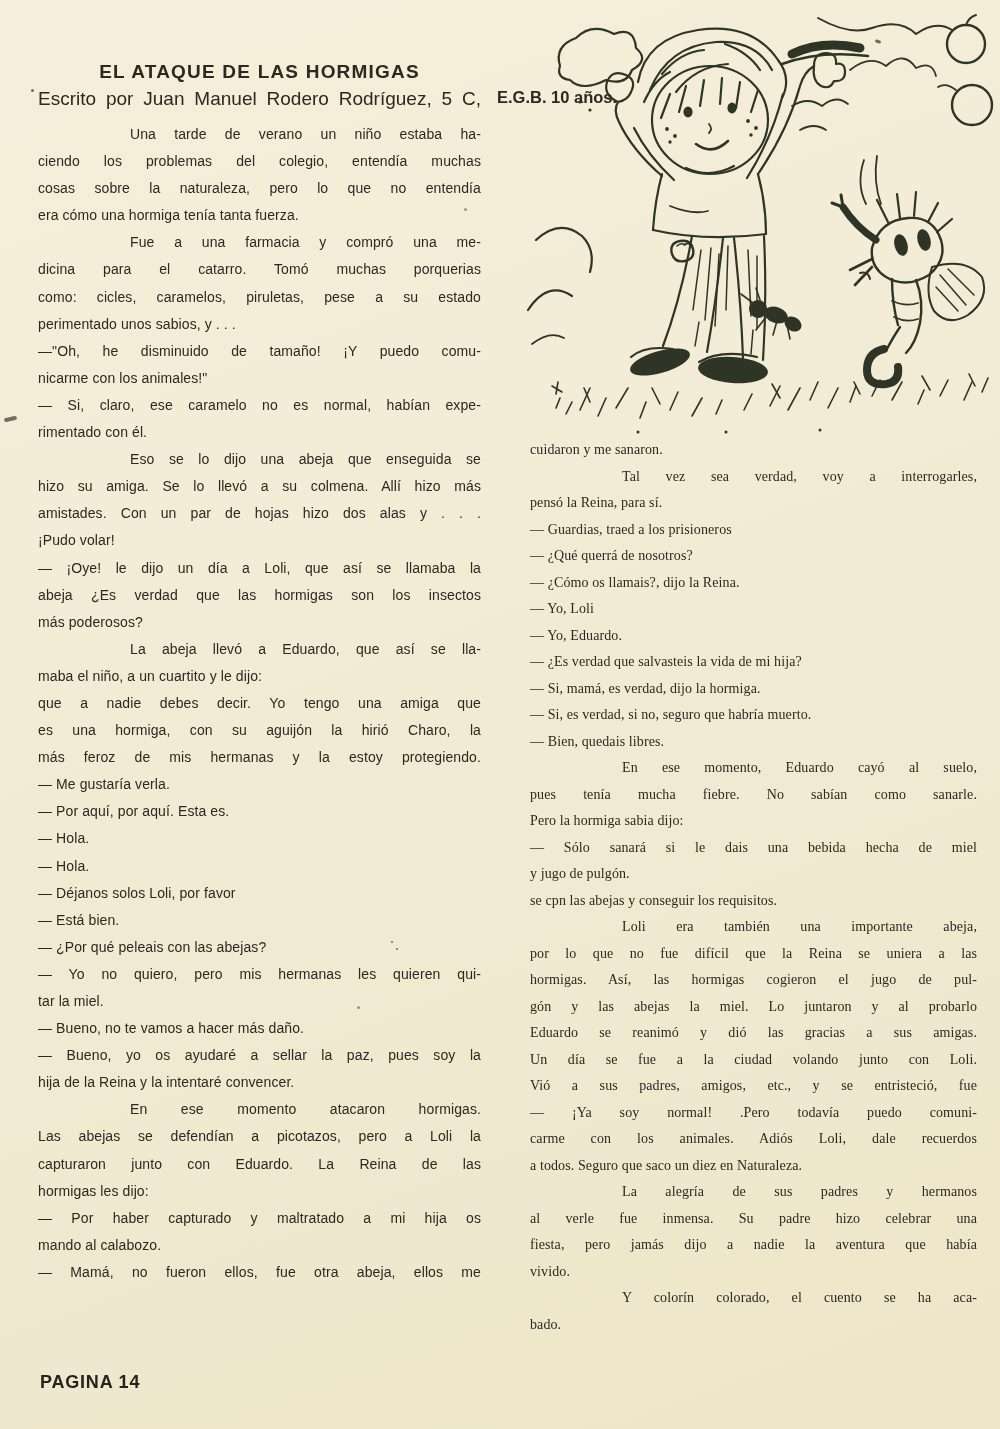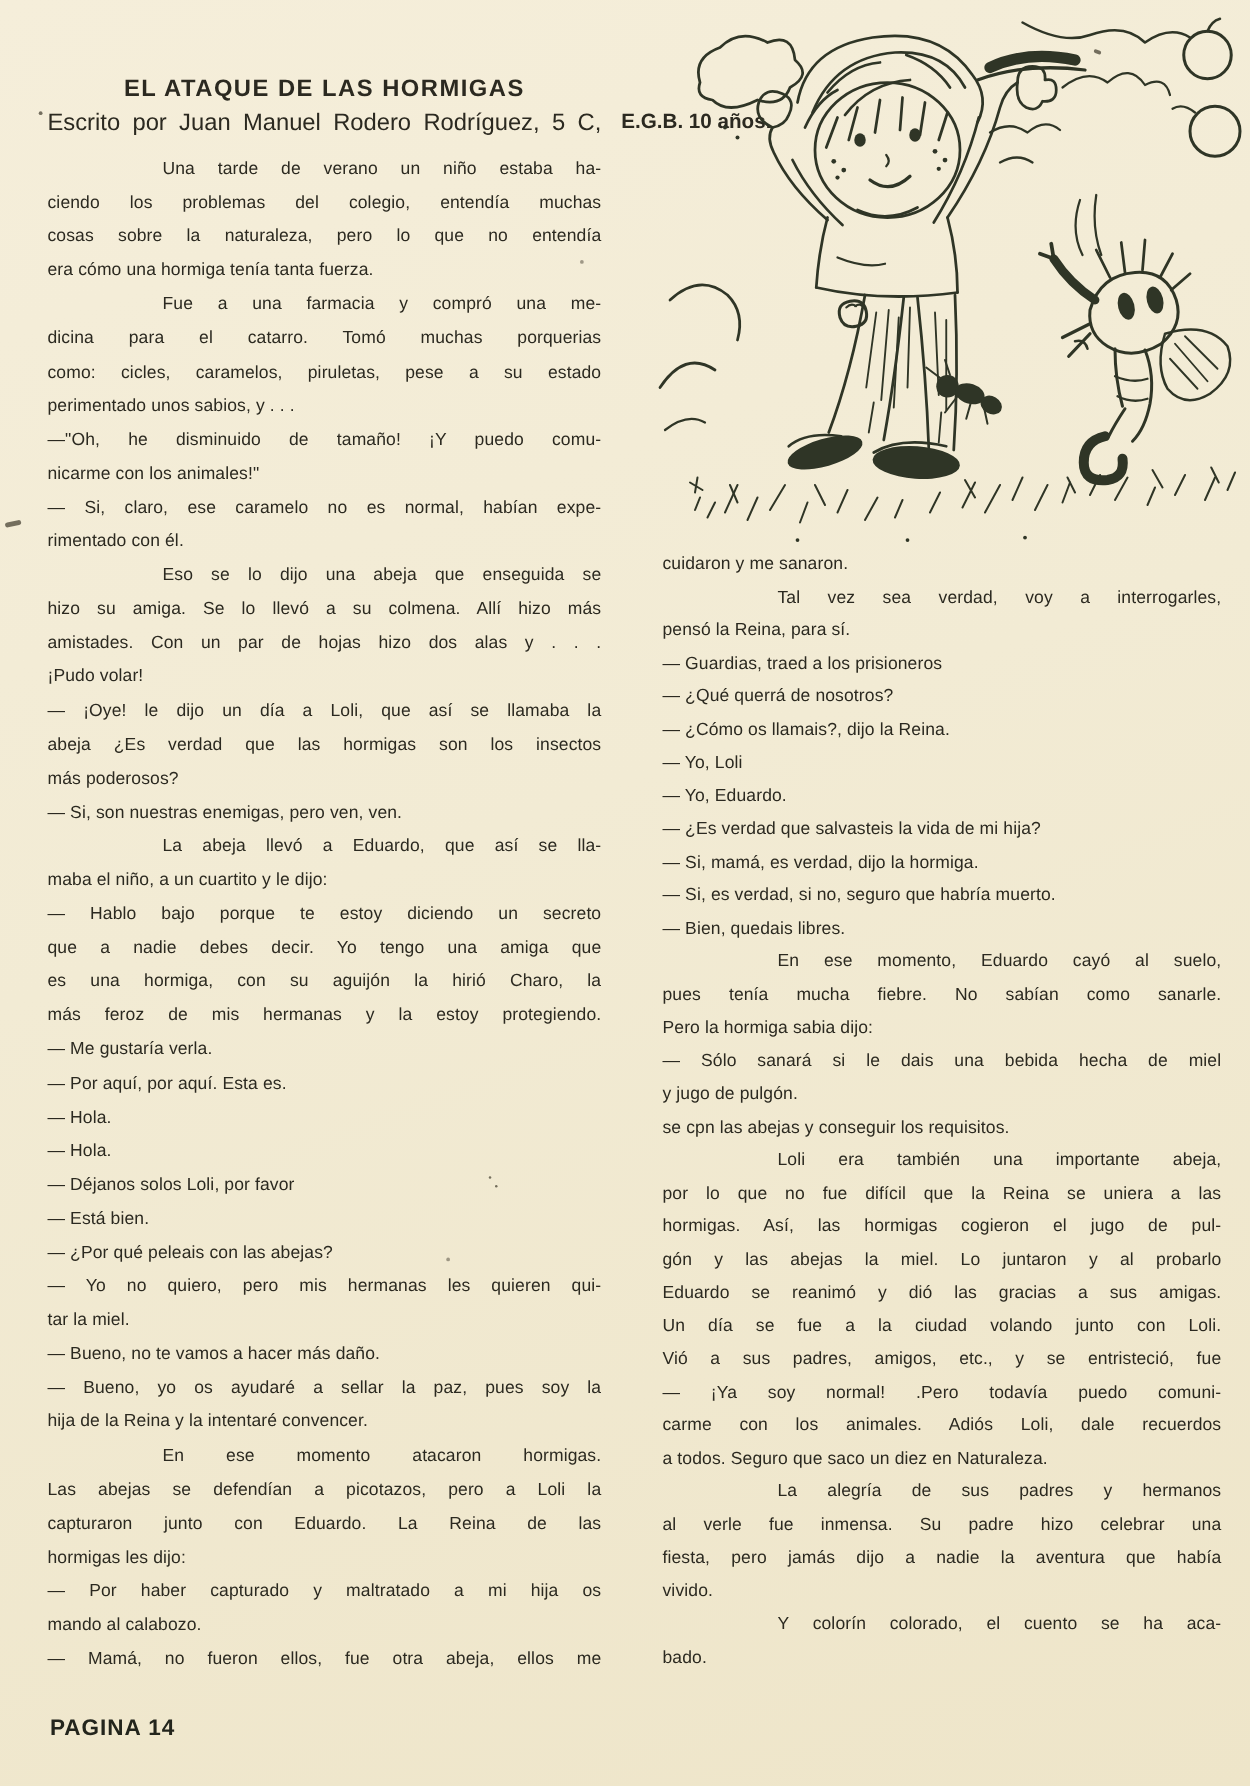--- a/index.html
+++ b/index.html
@@ -17,21 +17,21 @@
   }
   .byline-left{
     position:absolute;left:38px;top:88px;width:443px;
     font-size:19px;text-align:justify;text-align-last:justify;
   }
   .byline-right{
     position:absolute;left:497px;top:88px;font-size:16.5px;font-weight:600;
   }
   .col{position:absolute;font-size:14px;}
   .col-left{left:38px;top:121px;width:443px;--lh:27.1px;}
-  .col-right{left:530px;top:437px;width:447px;--lh:26.5px;}
+  .col-right{left:530px;top:437px;width:447px;font-family:Liberation Serif, serif;--lh:26.5px;}
   .line{height:var(--lh);line-height:var(--lh);letter-spacing:0.1px;}
   .line.just{text-align:justify;text-align-last:justify;}
   .line.ind{padding-left:92px;}
   .page-number{
     position:absolute;left:40px;top:1372px;
     font-size:18px;font-weight:700;letter-spacing:0.8px;color:#23251c;
   }
   .illustration{
     position:absolute;left:520px;top:8px;width:480px;height:432px;
     color:var(--drawing,#2f3526);
@@ -60,24 +60,22 @@
       <div class="line">nicarme con los animales!"</div>
       <div class="line just">— Si, claro, ese caramelo no es normal, habían expe-</div>
       <div class="line">rimentado con él.</div>
       <div class="line just ind">Eso se lo dijo una abeja que enseguida se</div>
       <div class="line just">hizo su amiga. Se lo llevó a su colmena. Allí hizo más</div>
       <div class="line just">amistades. Con un par de hojas hizo dos alas y . . .</div>
       <div class="line">¡Pudo volar!</div>
       <div class="line just">— ¡Oye! le dijo un día a Loli, que así se llamaba la</div>
       <div class="line just">abeja ¿Es verdad que las hormigas son los insectos</div>
       <div class="line">más poderosos?</div>
-      <div class="line">— Si, son nuestras enemigas, pero ven, ven.</div>
       <div class="line just ind">La abeja llevó a Eduardo, que así se lla-</div>
       <div class="line">maba el niño, a un cuartito y le dijo:</div>
-      <div class="line just">— Hablo bajo porque te estoy diciendo un secreto</div>
       <div class="line just">que a nadie debes decir. Yo tengo una amiga que</div>
       <div class="line just">es una hormiga, con su aguijón la hirió Charo, la</div>
       <div class="line just">más feroz de mis hermanas y la estoy protegiendo.</div>
       <div class="line">— Me gustaría verla.</div>
       <div class="line">— Por aquí, por aquí. Esta es.</div>
       <div class="line">— Hola.</div>
       <div class="line">— Hola.</div>
       <div class="line">— Déjanos solos Loli, por favor</div>
       <div class="line">— Está bien.</div>
       <div class="line">— ¿Por qué peleais con las abejas?</div>

